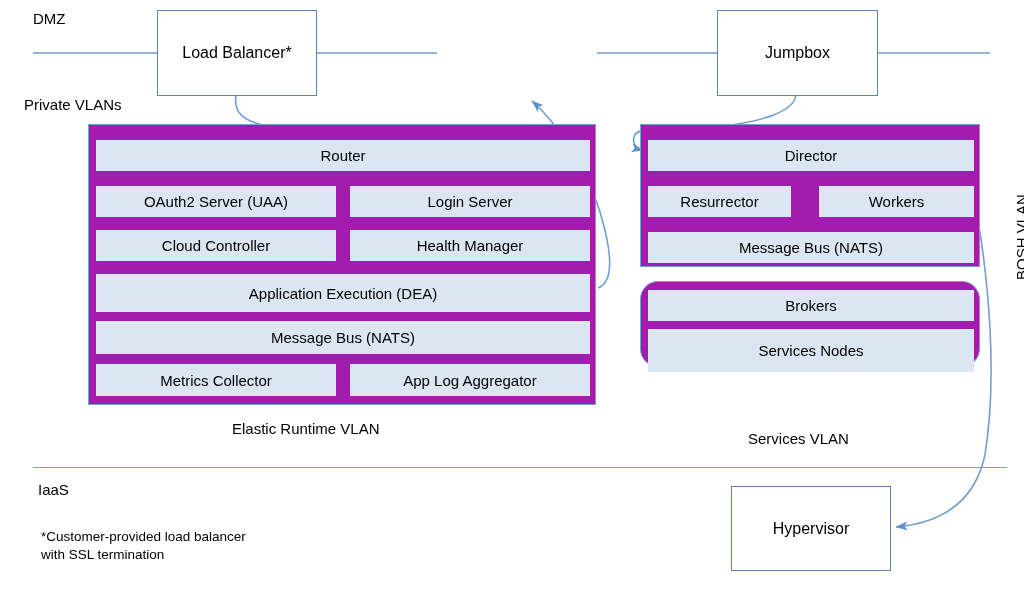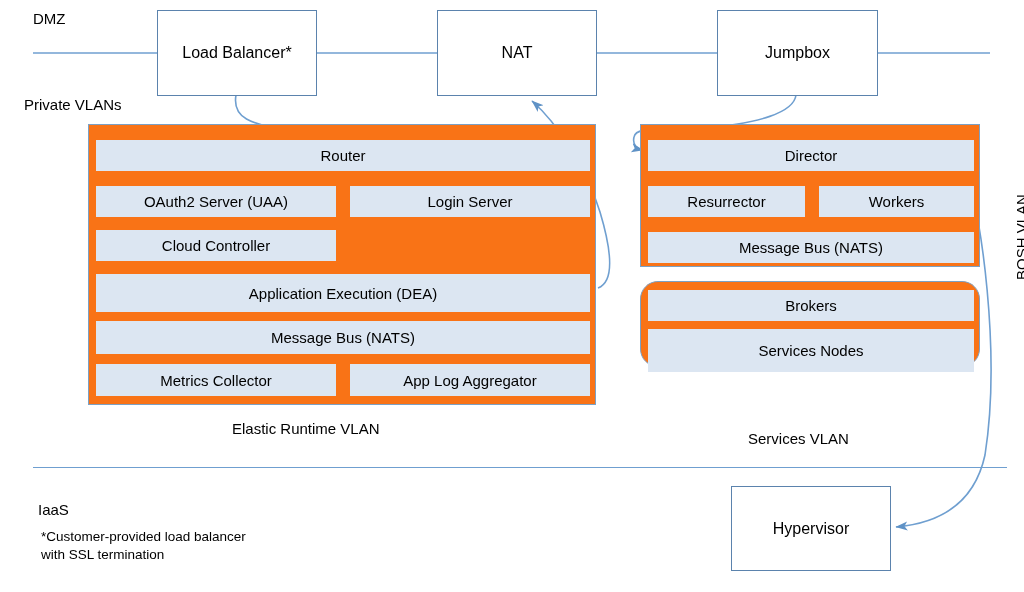--- a/index.html
+++ b/index.html
@@ -52,21 +52,21 @@
     align-items: center;
     justify-content: center;
     font-size: 16px;
     color: #000;
   }
   
   .panel {
     position: absolute;
     box-sizing: border-box;
     border: 1.3px solid #7ba0c4;
-    background: #f97316;
+    background: #a21caf;
   }
   
   .bar {
     position: absolute;
     box-sizing: border-box;
     background: #dce6f2;
     display: flex;
     align-items: center;
     justify-content: center;
     font-size: 15px;
@@ -122,33 +122,30 @@
 
     <path d="M 796,95 C 794,112 760,124 700,128 C 660,131 636,126 634,137 C 632,146 638,149 643,150" stroke="#6f9fd0" stroke-width="1.6" fill="none" marker-end="url(#arrowhead)"></path>
 
     <path d="M 957,140 C 985,215 1000,360 985,455 C 973,510 930,524 896,527" stroke="#6f9fd0" stroke-width="1.6" fill="none" marker-end="url(#arrowhead)"></path>
   </svg>
 
   <div class="zone-label" style="left:33px; top:10px;">DMZ</div>
 
   <div class="zone-label" style="left:24px; top:96px;">Private VLANs</div>
 
-  <div class="zone-label" style="left:38px; top:501px;">IaaS</div>
+  <div class="zone-label" style="left:38px; top:481px;">IaaS</div>
 
   <div class="zone-label-vertical" style="left:1013px; top:280px;">BOSH VLAN</div>
 
   <div class="divider" style="left:33px; top:467px; width:974px;"></div>
 
   <div class="node-box" style="left:157px; top:10px; width:160px; height:86px;">
     <span>Load Balancer*</span>
   </div>
 
-  <div class="node-box" style="left:437px; top:10px; width:160px; height:86px;">
-    <span>NAT</span>
-  </div>
 
   <div class="node-box" style="left:717px; top:10px; width:161px; height:86px;">
     <span>Jumpbox</span>
   </div>
 
   <div class="panel" style="left:88px; top:124px; width:508px; height:281px;">
 
     <div class="bar" style="left:7px; top:15px; width:494px; height:31px;">
       <span>Router</span>
     </div>
@@ -156,20 +153,23 @@
     <div class="bar" style="left:7px; top:61px; width:240px; height:31px;">
       <span>OAuth2  Server (UAA)</span>
     </div>
     <div class="bar" style="left:261px; top:61px; width:240px; height:31px;">
       <span>Login Server</span>
     </div>
 
     <div class="bar" style="left:7px; top:105px; width:240px; height:31px;">
       <span>Cloud  Controller</span>
     </div>
+    <div class="bar" style="left:261px; top:105px; width:240px; height:31px;">
+      <span>Health Manager</span>
+    </div>
 
     <div class="bar" style="left:7px; top:149px; width:494px; height:38px;">
       <span>Application  Execution (DEA)</span>
     </div>
 
     <div class="bar" style="left:7px; top:196px; width:494px; height:33px;">
       <span>Message Bus (NATS)</span>
     </div>
 
     <div class="bar" style="left:7px; top:239px; width:240px; height:32px;">
@@ -181,21 +181,21 @@
   </div>
 
   <div class="caption" style="left:232px; top:420px;">Elastic Runtime VLAN</div>
 
   <div class="panel" style="left:640px; top:124px; width:340px; height:143px;">
 
     <div class="bar" style="left:7px; top:15px; width:326px; height:31px;">
       <span>Director</span>
     </div>
 
-    <div class="bar" style="left:7px; top:61px; width:157px; height:31px;">
+    <div class="bar" style="left:7px; top:61px; width:143px; height:31px;">
       <span>Resurrector</span>
     </div>
     <div class="bar" style="left:178px; top:61px; width:155px; height:31px;">
       <span>Workers</span>
     </div>
 
     <div class="bar" style="left:7px; top:107px; width:326px; height:31px;">
       <span>Message Bus (NATS)</span>
     </div>
   </div>

